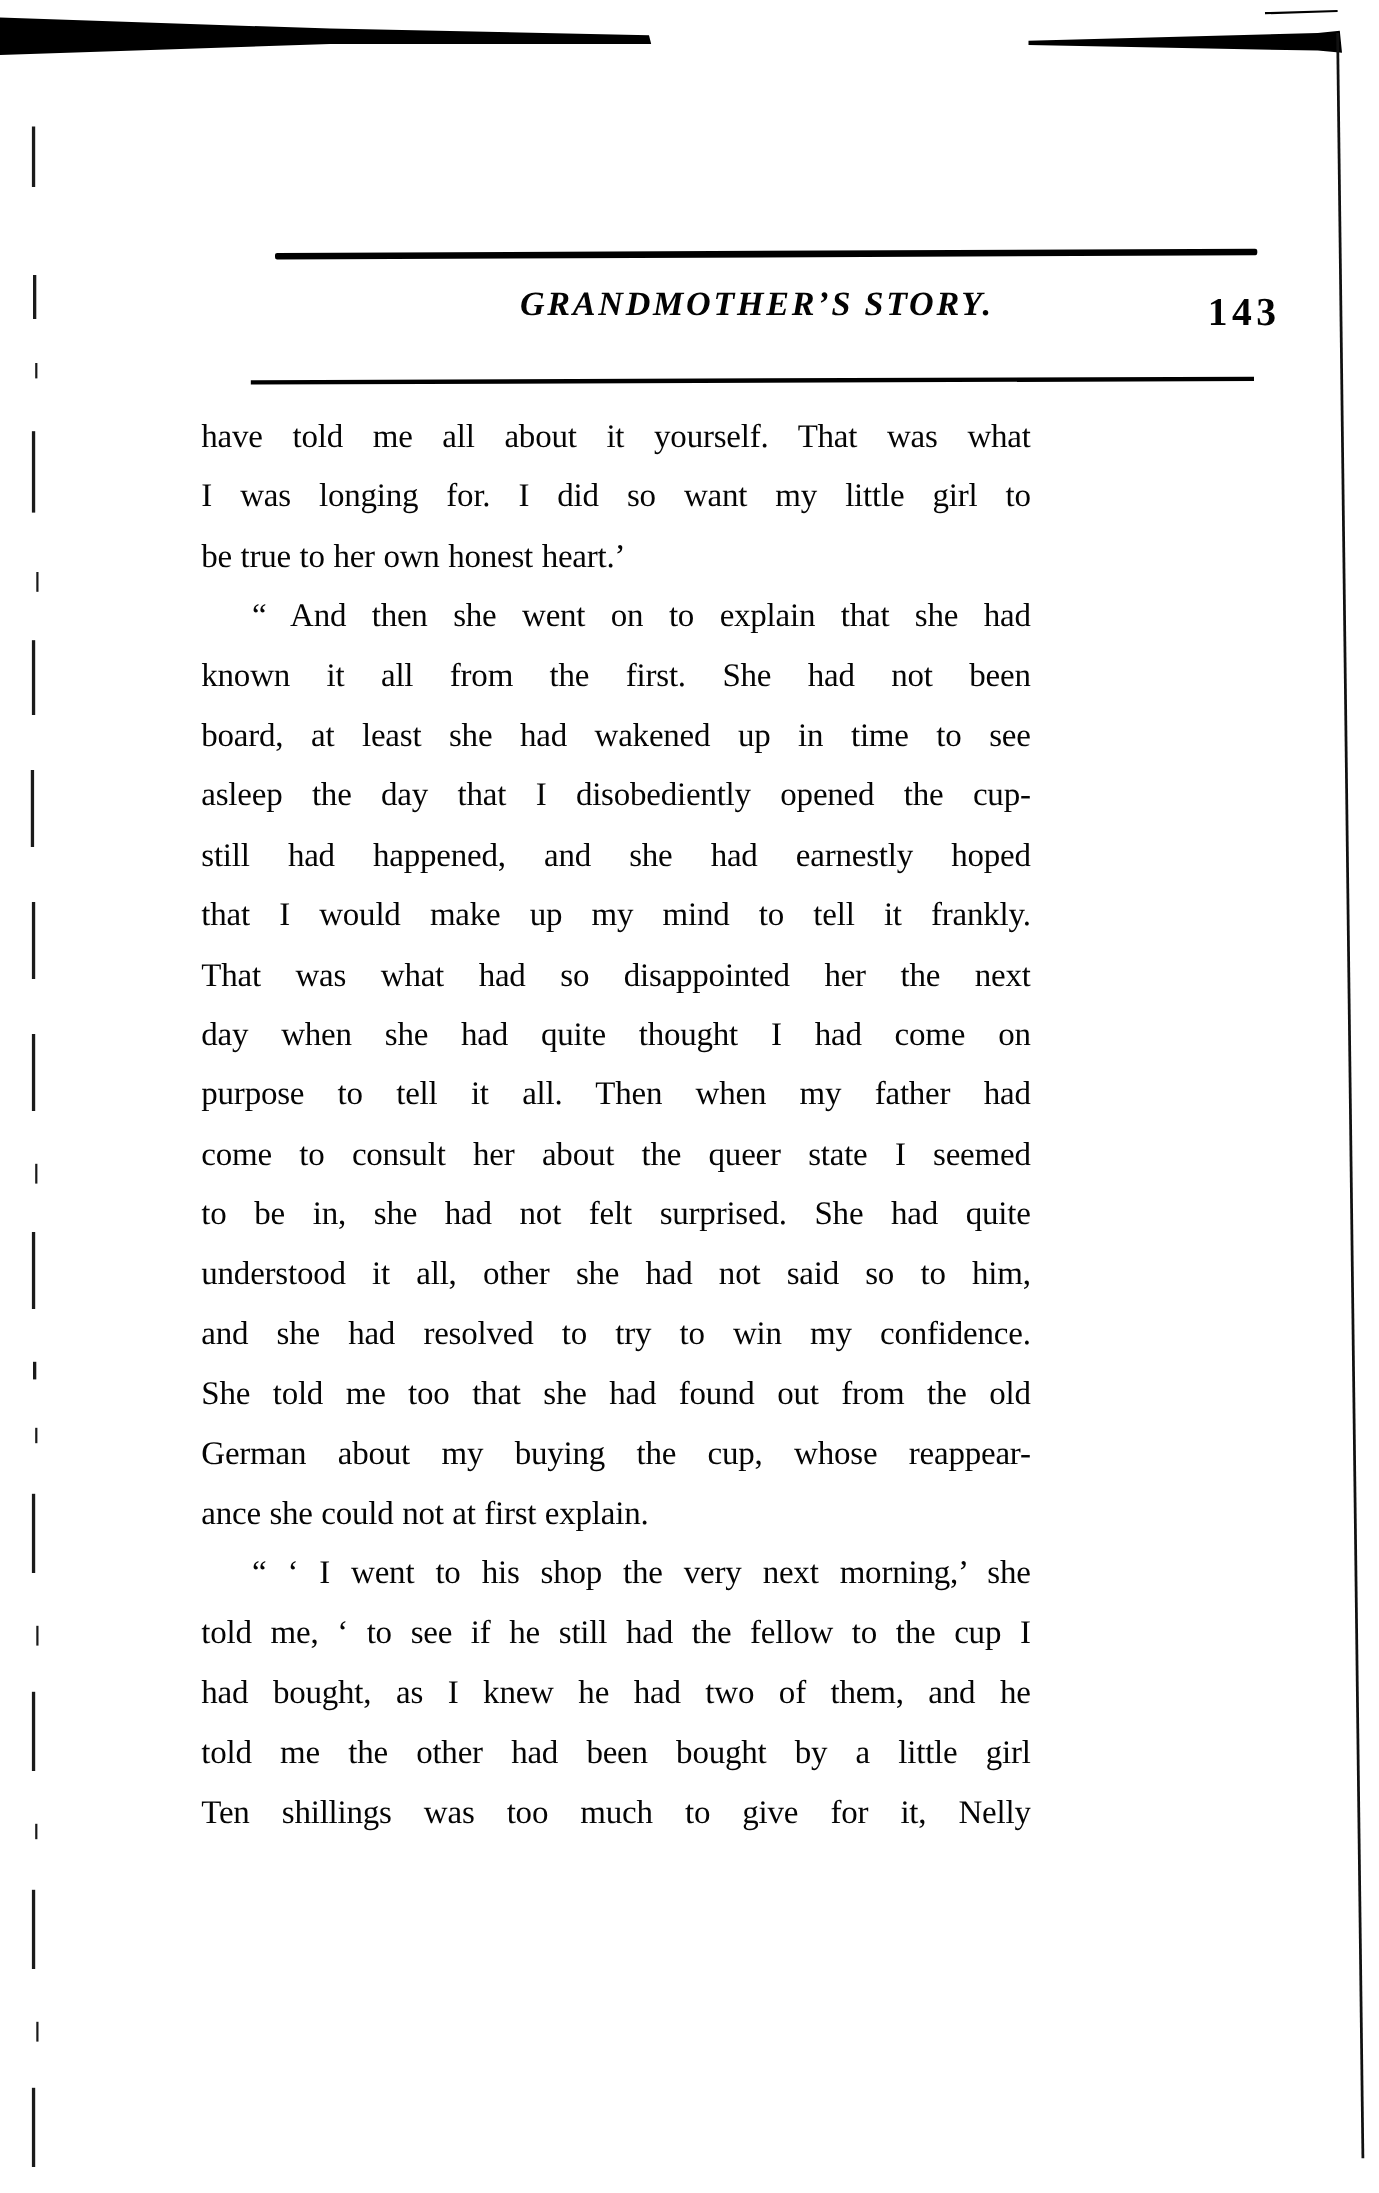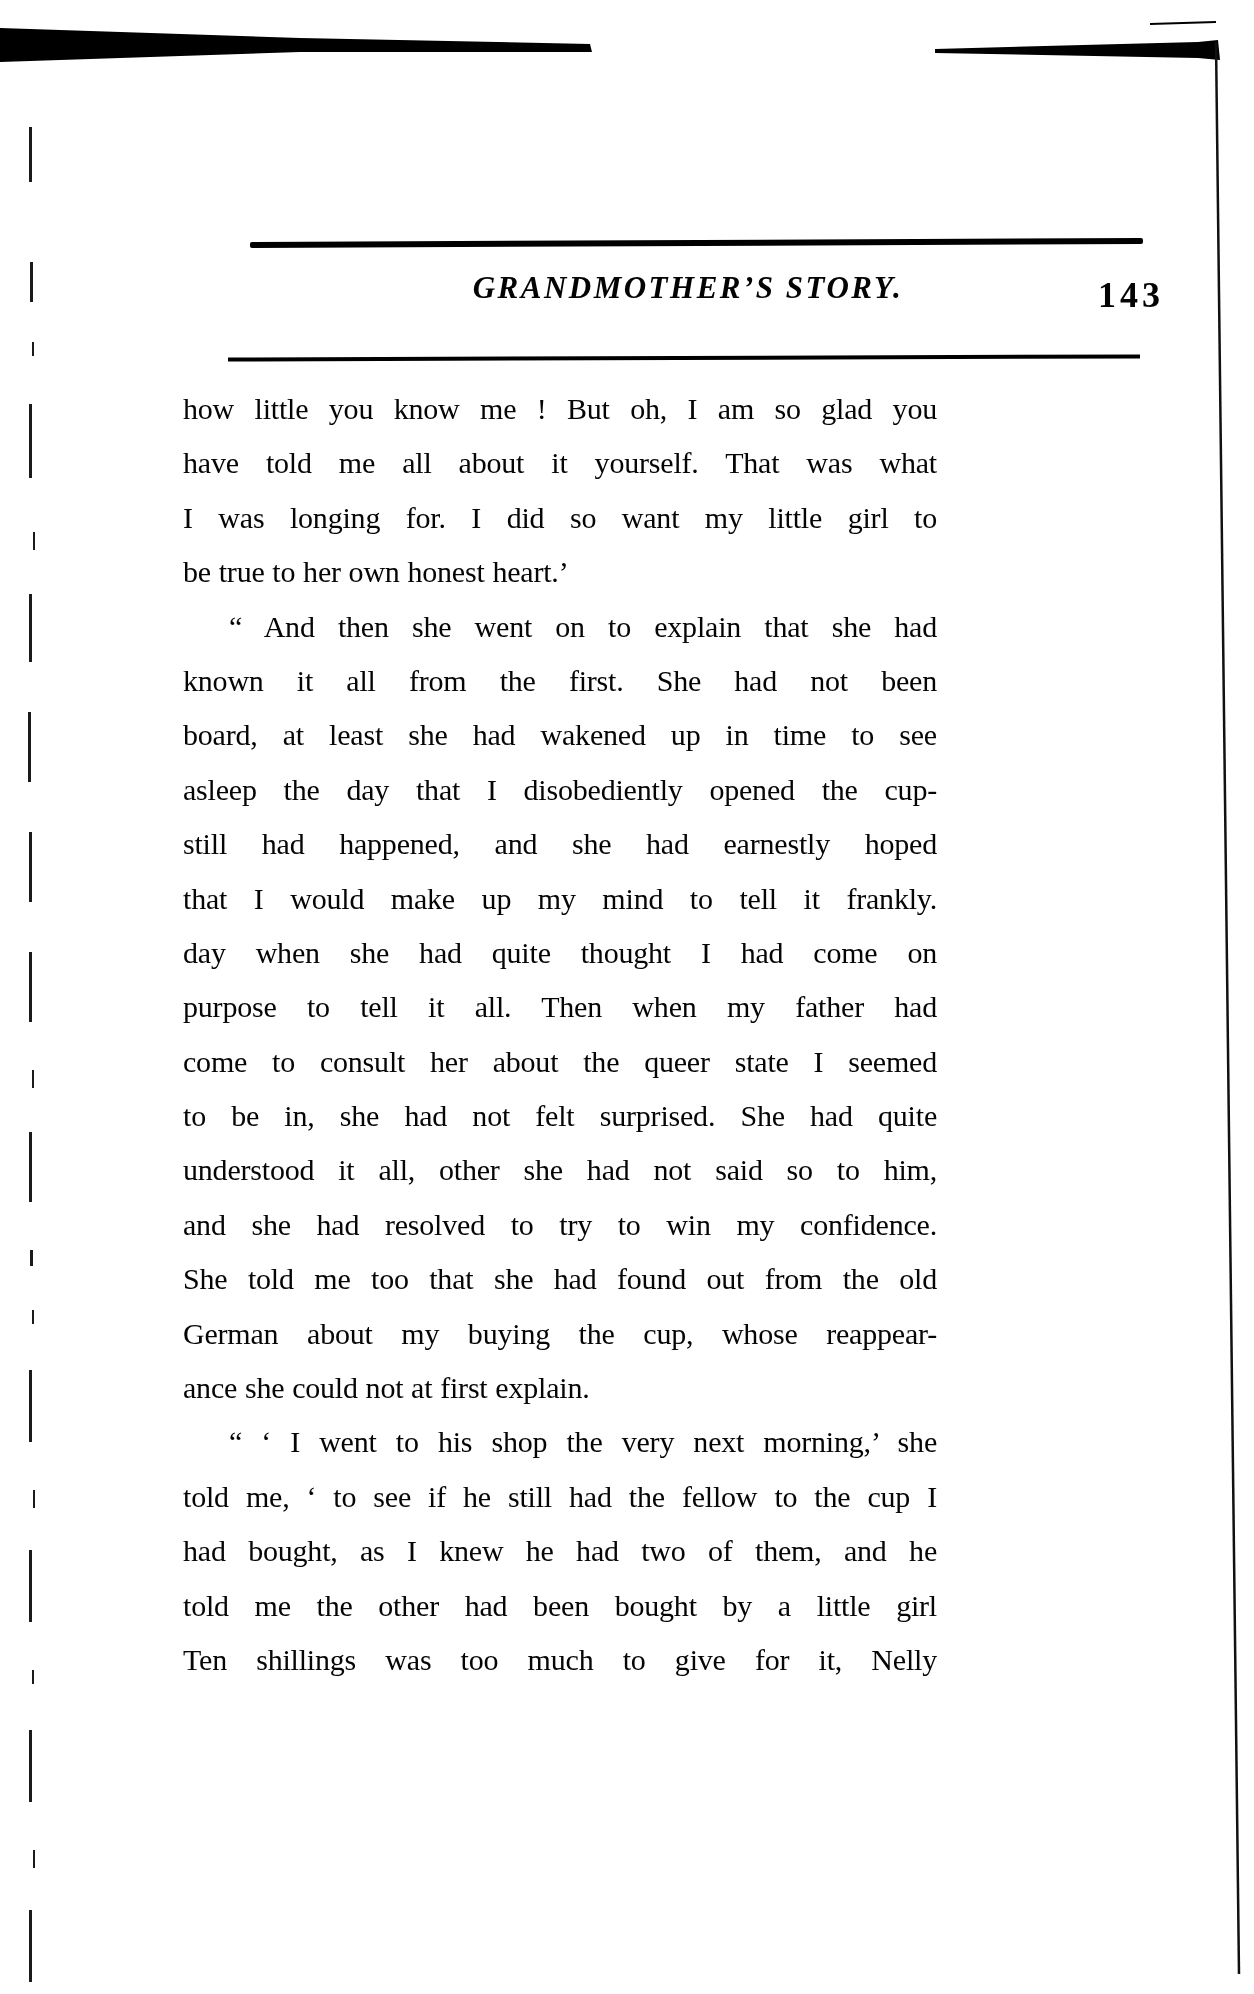--- a/index.html
+++ b/index.html
@@ -4,21 +4,21 @@
 <style>
   html, body { margin: 0; padding: 0; }
   body {
     width: 1254px; height: 1994px;
     background: #ffffff;
     position: relative;
     font-family: "Liberation Serif", serif;
     color: #050505;
     overflow: hidden;
   }
-  .page { position: absolute; inset: 0; overflow: hidden; margin-top: 12px; }
+  .page { position: absolute; inset: 0; overflow: hidden; }
 
   
   .artifacts { position: absolute; left: 0; top: 0; pointer-events: none; }
 
   
   .rule-top {
     position: absolute; left: 250px; top: 228px; width: 893px; height: 6px;
     background: #000; transform: rotate(-0.25deg);
     border-radius: 2px;
   }
@@ -89,30 +89,30 @@
       <rect x="29" y="1898" width="3" height="72"></rect>
     </g>
   </svg>
 
   <div class="rule-top"></div>
   <div class="header-title">GRANDMOTHER’S STORY.</div>
   <div class="page-number">143</div>
   <div class="rule-bottom"></div>
 
   <div class="text-block">
-    <div class="line">how little you know me !  But oh, I am so glad you</div>
     <div class="line">have told me all about it yourself.  That was what</div>
     <div class="line">I was longing for.  I did so want my little girl to</div>
     <div class="line short">be true to her own honest heart.’</div>
     <div class="line indent">“ And then she went on to explain that she had</div>
     <div class="line">known it all from the first.  She had not been</div>
     <div class="line">board, at least she had wakened up in time to see</div>
     <div class="line">asleep the day that I disobediently opened the cup-</div>
     <div class="line">still had happened, and she had earnestly hoped</div>
     <div class="line">that I would make up my mind to tell it frankly.</div>
+    <div class="line">That was what had so disappointed her the next</div>
     <div class="line">day when she had quite thought I had come on</div>
     <div class="line">purpose to tell it all.  Then when my father had</div>
     <div class="line">come to consult her about the queer state I seemed</div>
     <div class="line">to be in, she had not felt surprised.  She had quite</div>
     <div class="line">understood it all, other she had not said so to him,</div>
     <div class="line">and she had resolved to try to win my confidence.</div>
     <div class="line">She told me too that she had found out from the old</div>
     <div class="line">German about my buying the cup, whose reappear-</div>
     <div class="line short">ance she could not at first explain.</div>
     <div class="line indent">“ ‘ I went to his shop the very next morning,’ she</div>

